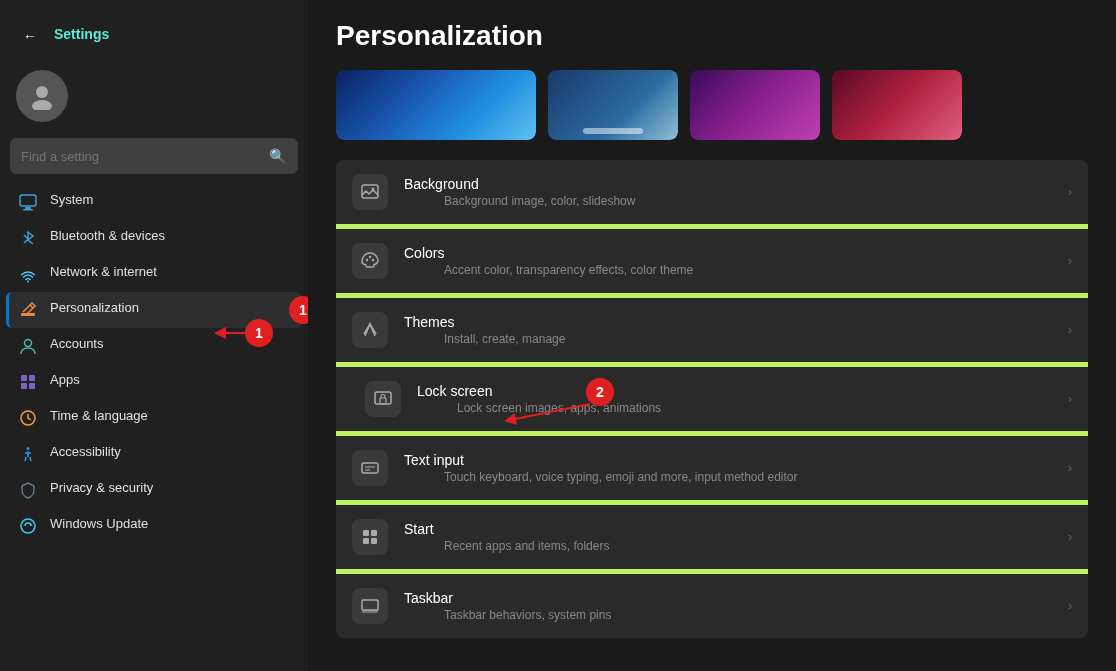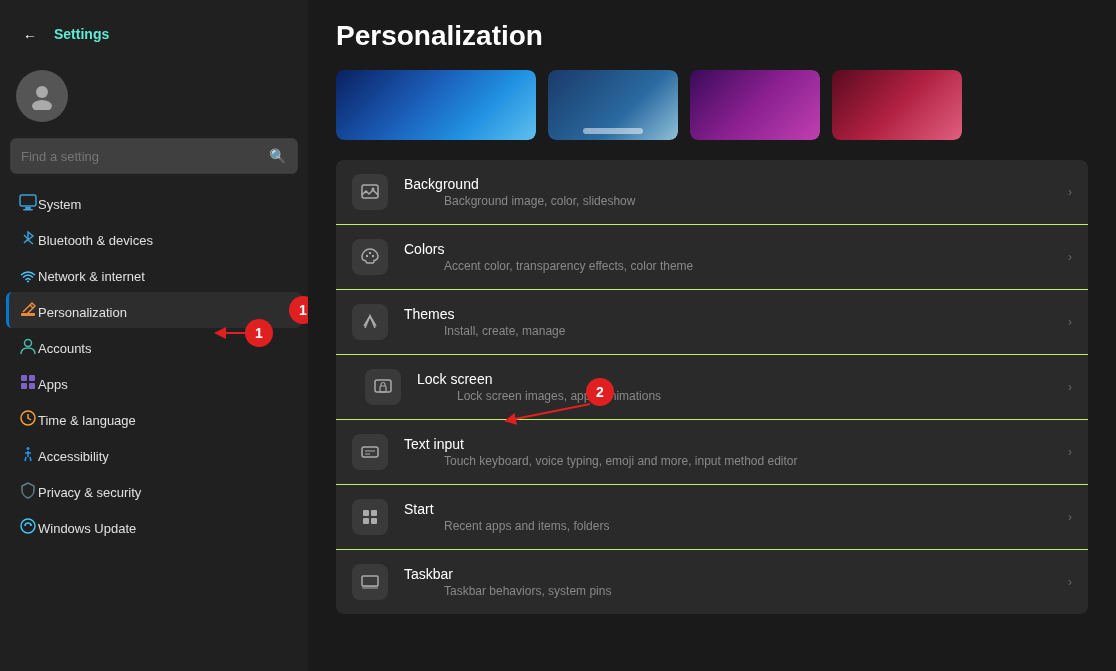--- a/index.html
+++ b/index.html
@@ -93,21 +93,22 @@
     }
 
     .nav-list {
       flex: 1;
       overflow-y: auto;
       padding: 0 6px;
     }
 
     .nav-item {
       display: flex;
-      align-items: flex-end;
+      align-items: flex-start;
+      gap: 12px;
       padding: 8px 12px;
       border-radius: 6px;
       cursor: pointer;
       font-size: 13px;
       color: #e0e0e0;
       position: relative;
     }
 
     .nav-item.active {
       background: #2d2d2d;
@@ -211,21 +212,21 @@
       flex-direction: column;
       gap: 0;
     }
 
     .settings-item {
       display: flex;
       align-items: center;
       gap: 16px;
       padding: 14px 16px;
       background: #2a2a2a;
-      border-bottom: 1px solid #bef264;
+      border-bottom: 5px solid #bef264;
       cursor: pointer;
     }
 
     .settings-item:first-child { border-radius: 8px 8px 0 0; }
     .settings-item:last-child { border-radius: 0 0 8px 8px; border-bottom: none; }
     .settings-item:only-child { border-radius: 8px; }
 
     .settings-icon {
       width: 36px;
       height: 36px;

